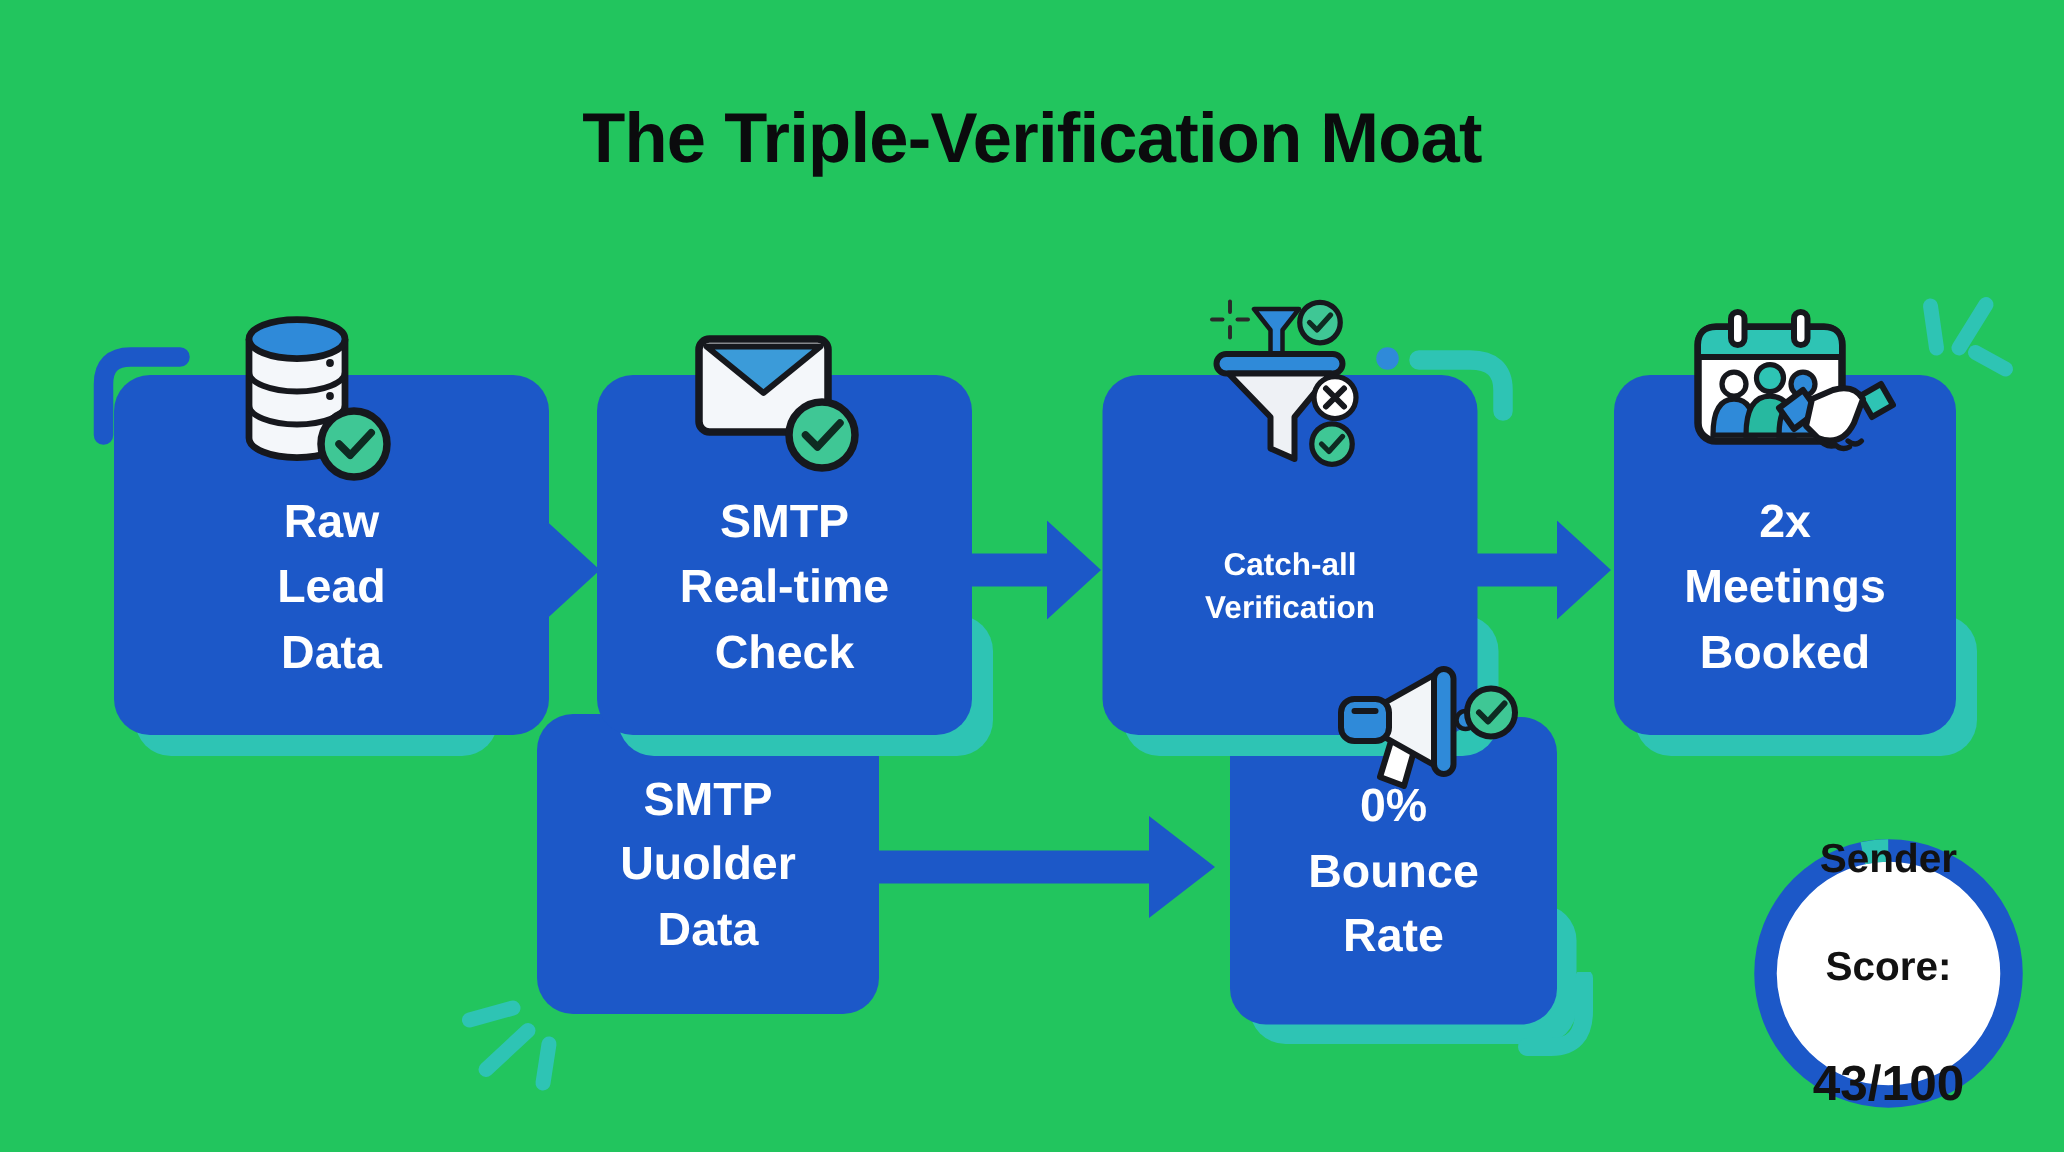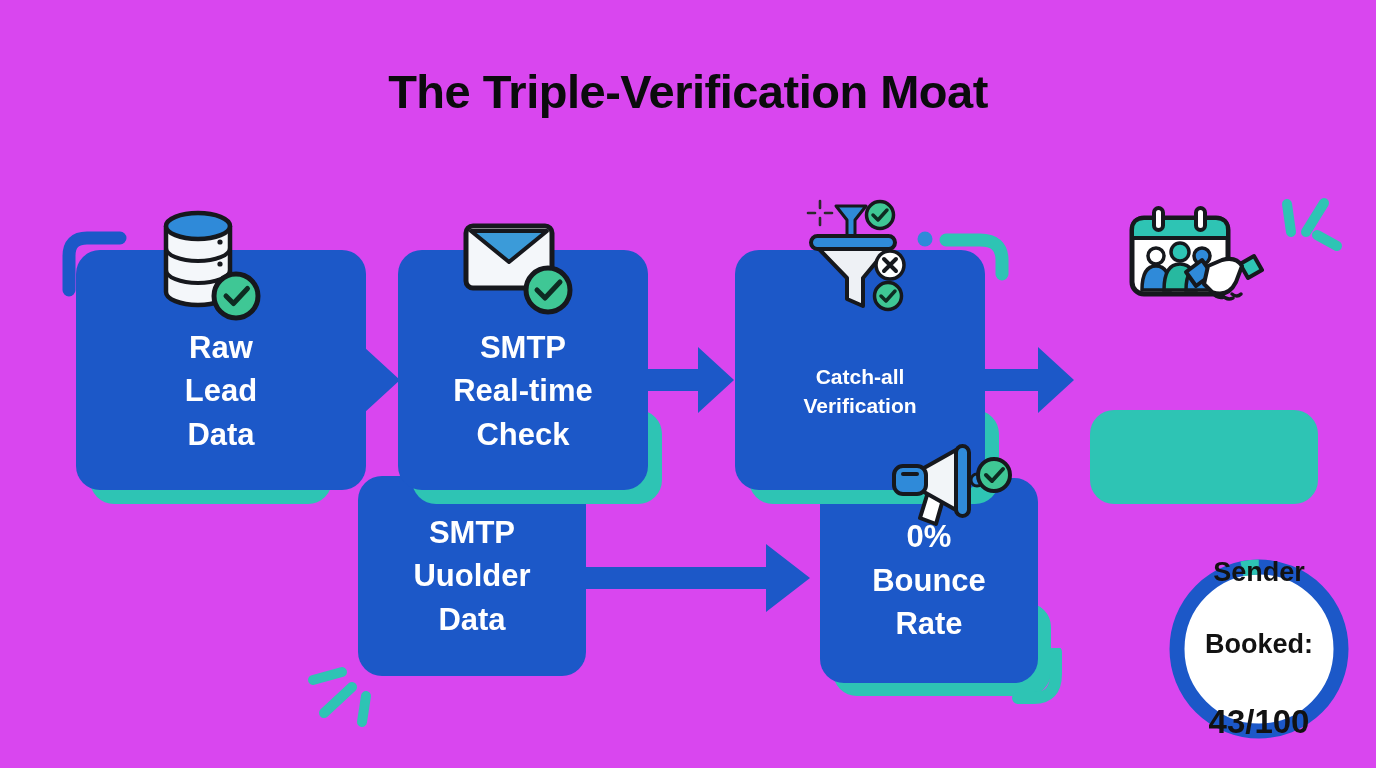--- a/index.html
+++ b/index.html
@@ -1,16 +1,16 @@
 <!DOCTYPE html>
 <html><head>
 <meta charset="utf-8">
 <style>
   html,body{margin:0;padding:0;background:#ffffff;}
-  .canvas{position:relative;width:1376px;height:768px;background:#d946ef;overflow:hidden;
+  .canvas{position:relative;width:1376px;height:768px;background:#22c55e;overflow:hidden;
           font-family:"Liberation Sans", sans-serif;}
   .title{position:absolute;top:64px;left:0;width:100%;margin:0;text-align:center;
          font-size:47px;font-weight:700;letter-spacing:-0.5px;color:#0b0b0d;}
   .box{position:absolute;background:#1c58c8;border-radius:24px;color:#ffffff;
        display:flex;align-items:center;justify-content:center;text-align:center;
        font-weight:700;font-size:31px;line-height:1.40;box-sizing:border-box;}
   .label{white-space:pre-line;}
   .pt{padding-top:42px;}
   .shadow{position:absolute;background:#2ec4b4;border-radius:24px;}
   .z1{z-index:1}.z2{z-index:2}.z3{z-index:3}
@@ -71,20 +71,25 @@
 Check</span>
   </div>
 
   <div class="shadow z2" style="left:749px;top:410px;width:250px;height:94px;"></div>
   <div class="box pt z2" style="left:735px;top:250px;width:250px;height:240px;font-size:21px;">
     <span class="label">Catch-all
 Verification</span>
   </div>
 
   <div class="shadow z2" style="left:1090px;top:410px;width:228px;height:94px;"></div>
+  <div class="box pt z2" style="left:1076px;top:250px;width:228px;height:240px;">
+    <span class="label">2x
+Meetings
+Booked</span>
+  </div>
 
   <svg class="z2" style="left:316px;top:347px;" width="84" height="66" viewBox="0 0 84 66">
     <polygon points="0,22 48,22 48,0 84,33 48,66 48,44 0,44" fill="#1c58c8"></polygon>
   </svg>
   <svg class="z2" style="left:646px;top:347px;" width="88" height="66" viewBox="0 0 88 66">
     <polygon points="0,22 52,22 52,0 88,33 52,66 52,44 0,44" fill="#1c58c8"></polygon>
   </svg>
   <svg class="z2" style="left:984px;top:347px;" width="90" height="66" viewBox="0 0 90 66">
     <polygon points="0,22 54,22 54,0 90,33 54,66 54,44 0,44" fill="#1c58c8"></polygon>
   </svg>
@@ -169,17 +174,17 @@
     <circle cx="110" cy="35" r="16" fill="#3fc795" stroke="#16181d" stroke-width="4"></circle>
     <path d="M102 35 l6 6 l11 -12" fill="none" stroke="#0e2b22" stroke-width="4" stroke-linecap="round" stroke-linejoin="round"></path>
   </svg>
 
   <svg class="z3" style="left:1163px;top:553px;" width="192" height="192" viewBox="0 0 192 192">
     <circle cx="96" cy="96" r="82" fill="#ffffff" stroke="#1c58c8" stroke-width="15"></circle>
     <circle cx="96" cy="96" r="82" fill="none" stroke="#2ec4b4" stroke-width="15" stroke-dasharray="17 498" transform="rotate(-102 96 96)"></circle>
   </svg>
   <div class="score-text">
     <div class="score-line">Sender</div>
-    <div class="score-line">Booked:</div>
+    <div class="score-line">Score:</div>
     <div class="score-value">43/100</div>
   </div>
 
 </div>
 
 </body></html>

